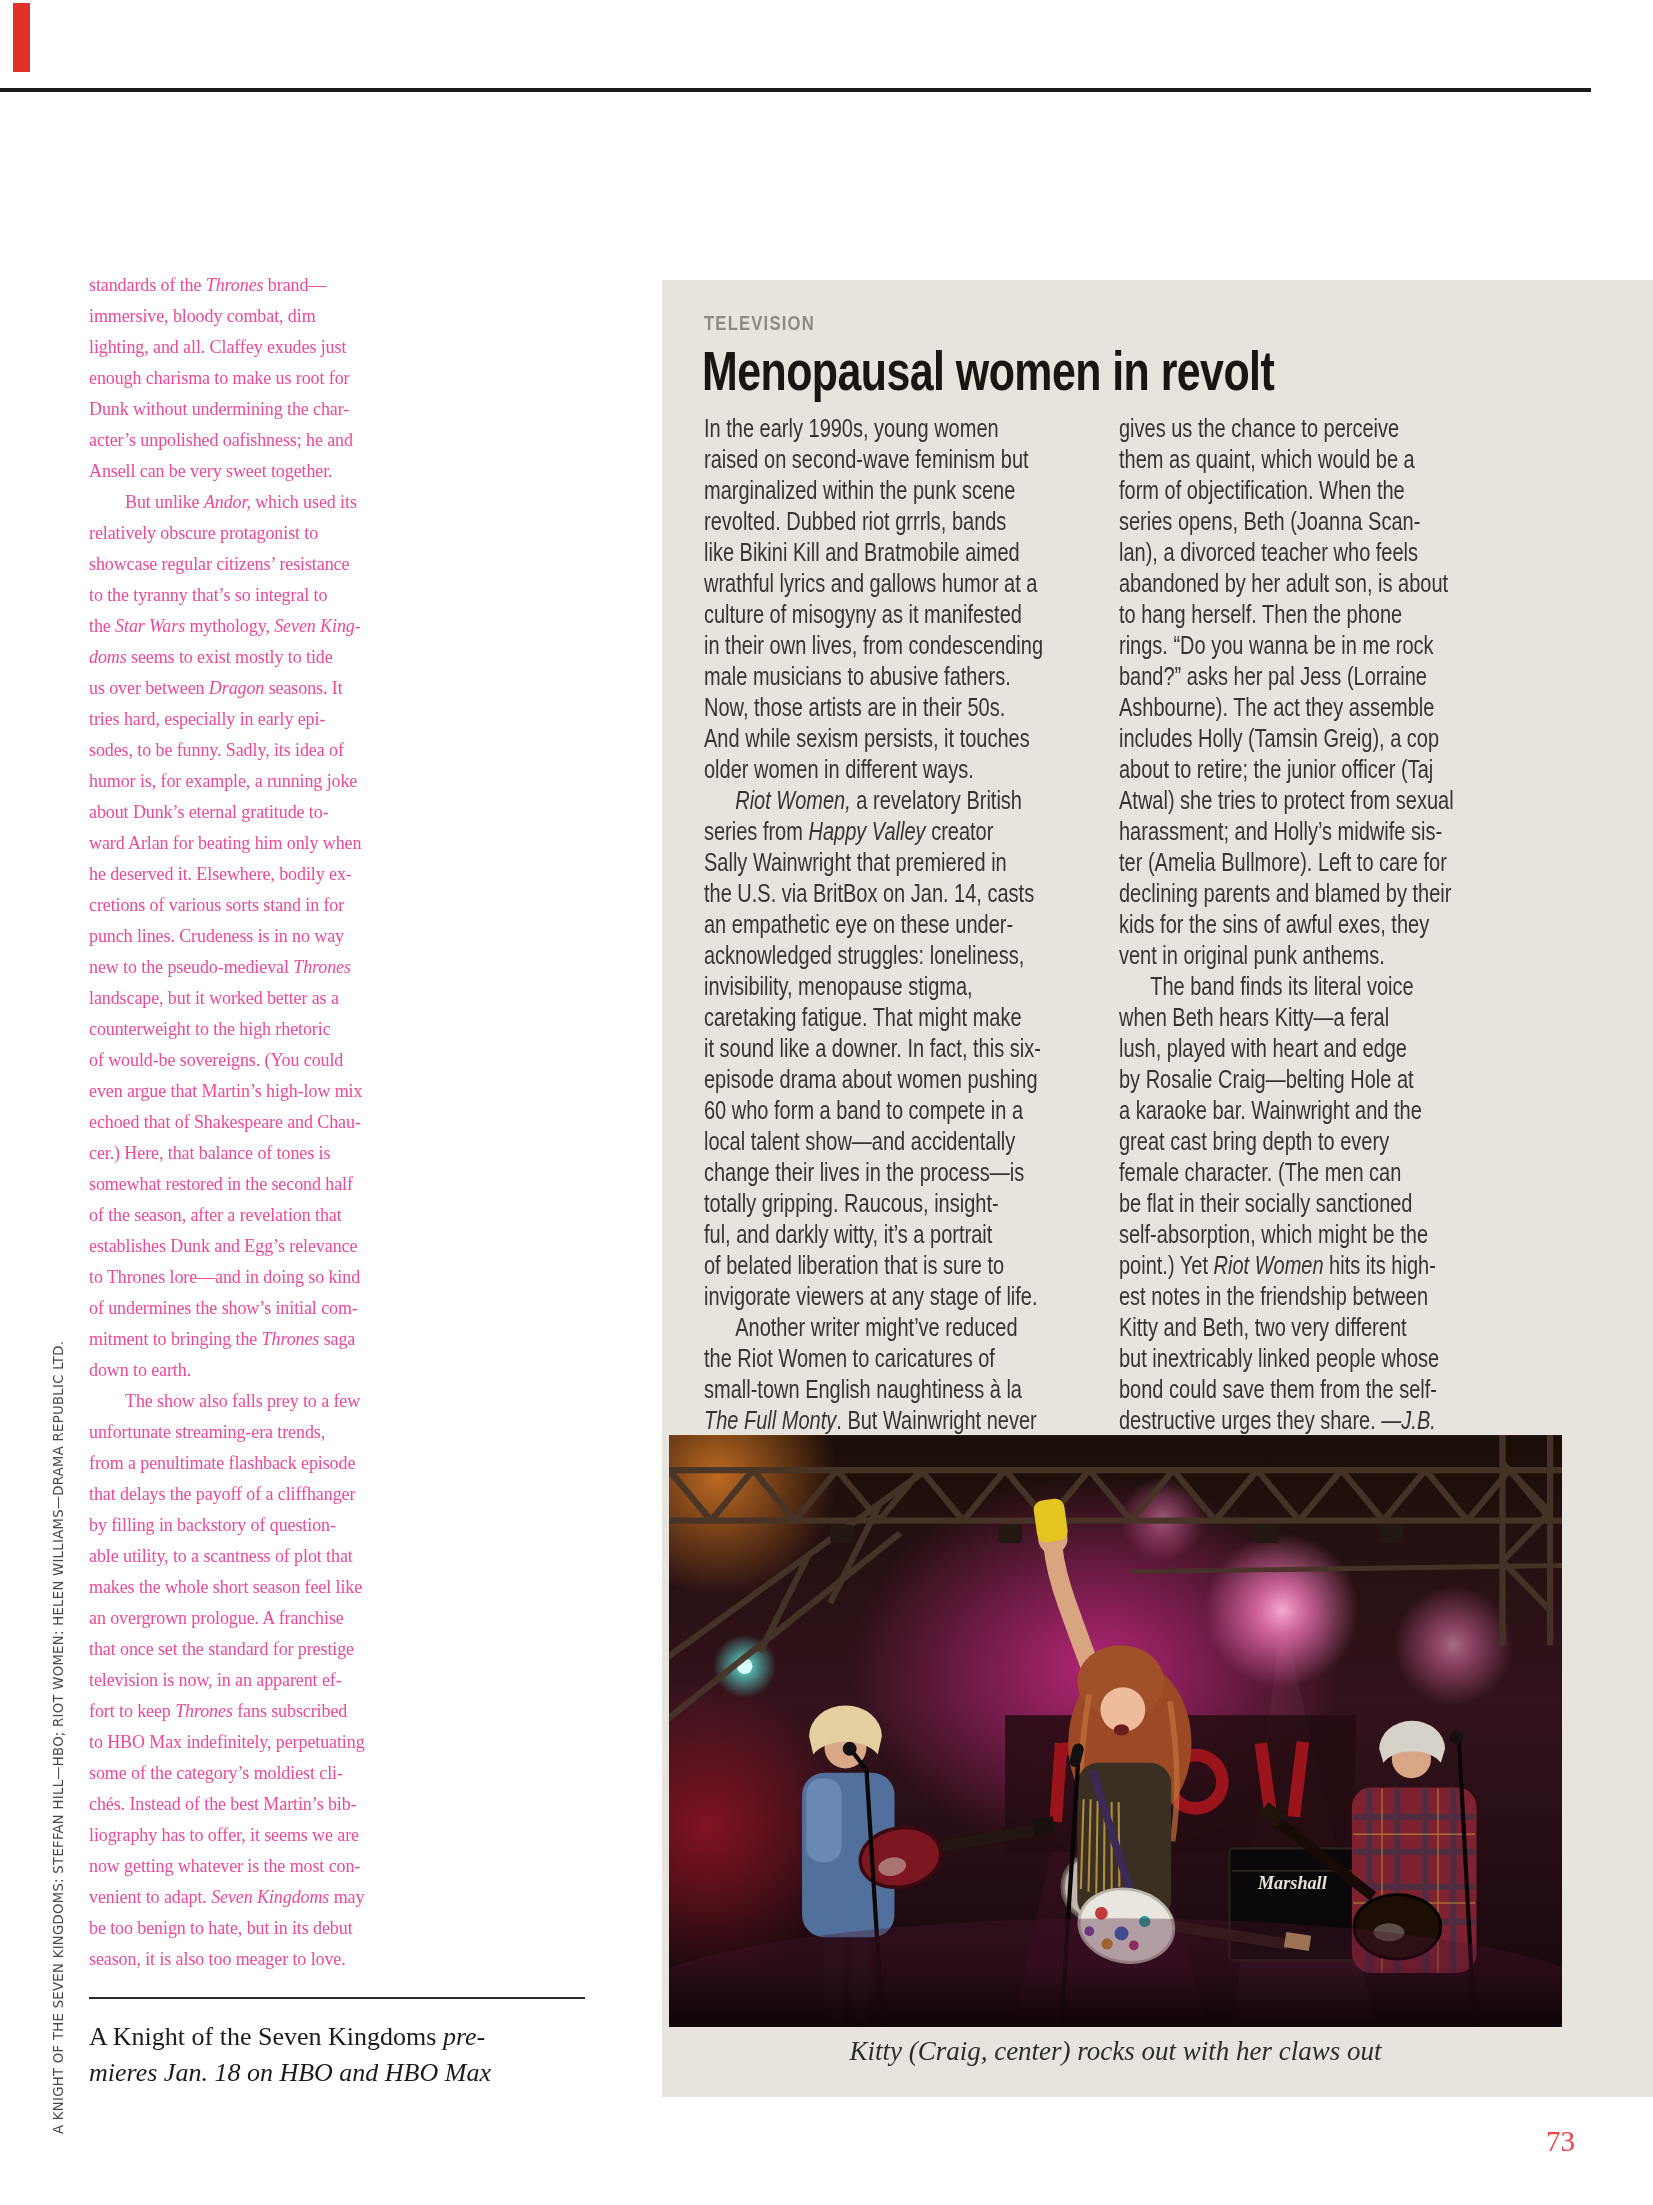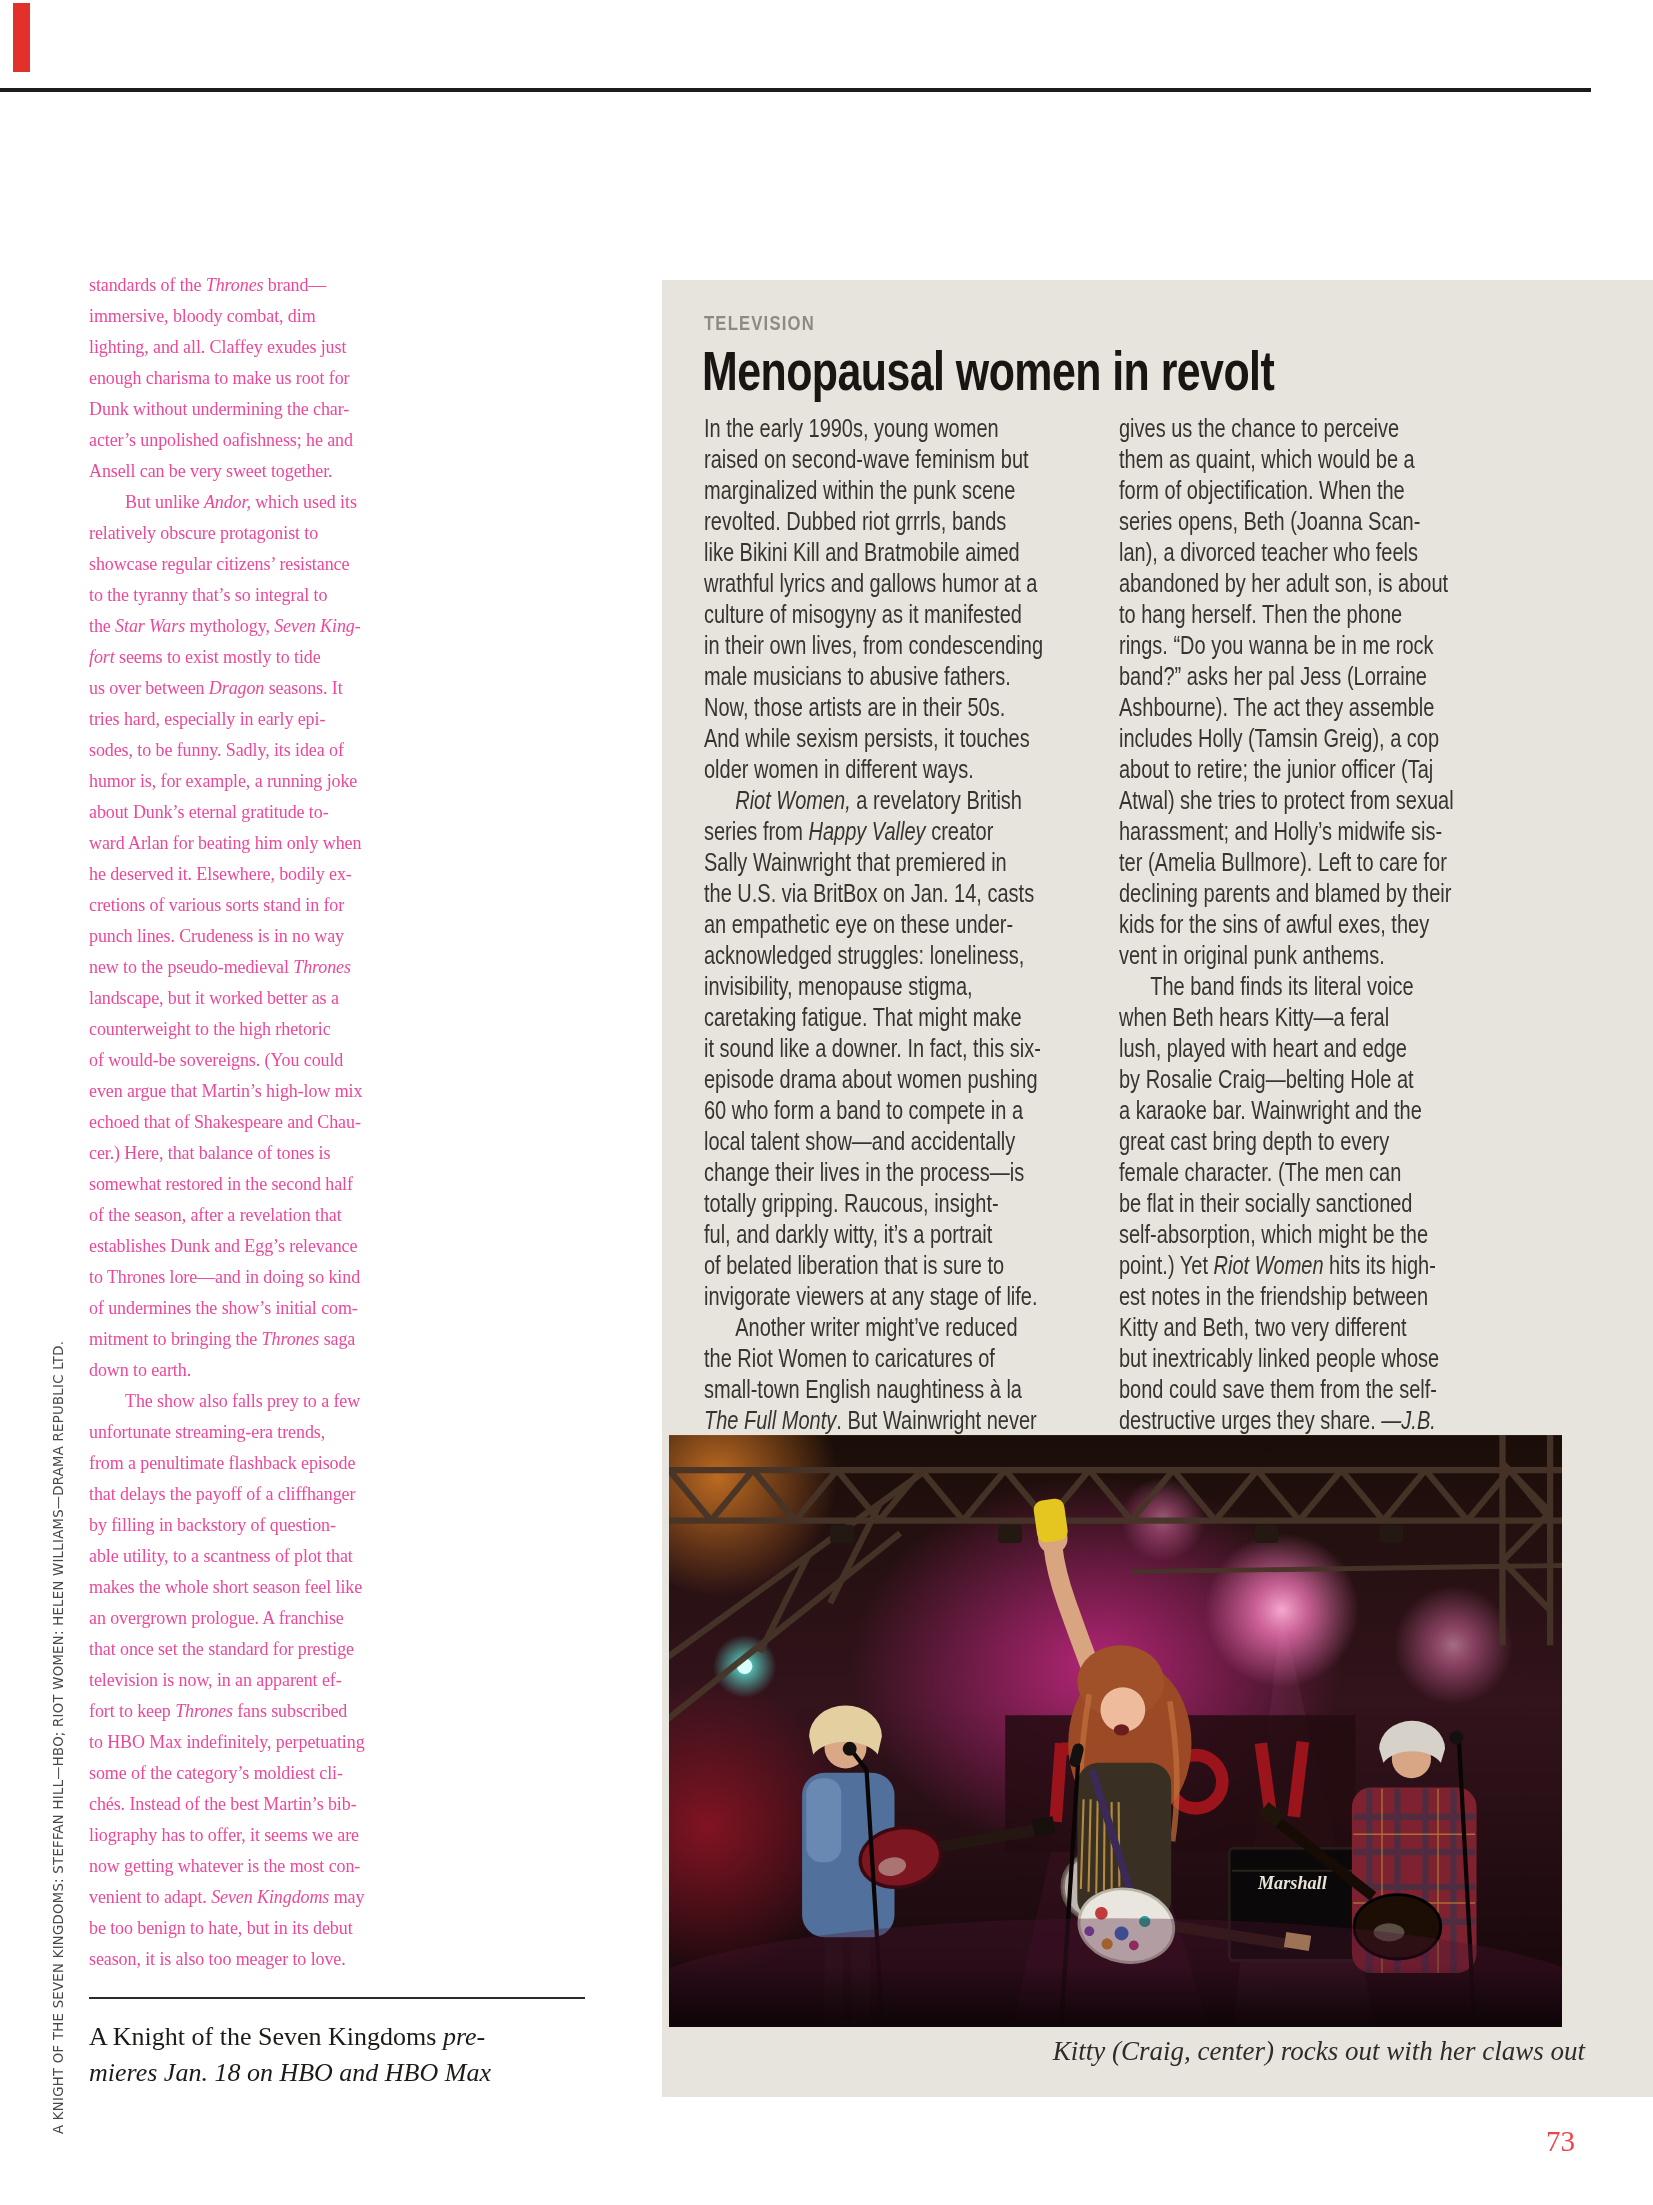--- a/index.html
+++ b/index.html
@@ -55,21 +55,21 @@
     transform:scaleX(0.8);transform-origin:0 0;
   }
   .sans-col .ind{padding-left:39px;}
   .col1{left:42px;}
   .col2{left:457px;}
 
   .photo{left:7px;top:1155px;width:893px;height:592px;background:#fca5a5;}
   .photo svg{display:block;}
 
   .caption{
-    left:16px;top:1756px;width:907px;text-align:right;
+    left:0;top:1756px;width:907px;text-align:center;
     font-family:"Liberation Serif","DejaVu Serif",serif;font-style:italic;
     font-size:27px;color:#2e2c29;
   }
 
   .page-num{
     left:1546px;top:2125px;width:80px;text-align:left;
     font-family:"Liberation Serif","DejaVu Serif",serif;
     font-size:29px;color:#ef4444;
   }
 </style>
@@ -85,21 +85,21 @@
     <div class="tl"><span>lighting, and all. Claffey exudes just</span></div>
     <div class="tl"><span>enough charisma to make us root for</span></div>
     <div class="tl"><span>Dunk without undermining the char-</span></div>
     <div class="tl"><span>acter’s unpolished oafishness; he and</span></div>
     <div class="tl"><span>Ansell can be very sweet together.</span></div>
     <div class="tl ind"><span>But unlike </span><i>Andor,</i><span> which used its</span></div>
     <div class="tl"><span>relatively obscure protagonist to</span></div>
     <div class="tl"><span>showcase regular citizens’ resistance</span></div>
     <div class="tl"><span>to the tyranny that’s so integral to</span></div>
     <div class="tl"><span>the </span><i>Star Wars</i><span> mythology, </span><i>Seven King-</i></div>
-    <div class="tl"><i>fort</i><span> seems to exist mostly to tide</span></div>
+    <div class="tl"><i>doms</i><span> seems to exist mostly to tide</span></div>
     <div class="tl"><span>us over between </span><i>Dragon</i><span> seasons. It</span></div>
     <div class="tl"><span>tries hard, especially in early epi-</span></div>
     <div class="tl"><span>sodes, to be funny. Sadly, its idea of</span></div>
     <div class="tl"><span>humor is, for example, a running joke</span></div>
     <div class="tl"><span>about Dunk’s eternal gratitude to-</span></div>
     <div class="tl"><span>ward Arlan for beating him only when</span></div>
     <div class="tl"><span>he deserved it. Elsewhere, bodily ex-</span></div>
     <div class="tl"><span>cretions of various sorts stand in for</span></div>
     <div class="tl"><span>punch lines. Crudeness is in no way</span></div>
     <div class="tl"><span>new to the pseudo-medieval </span><i>Thrones</i></div>

